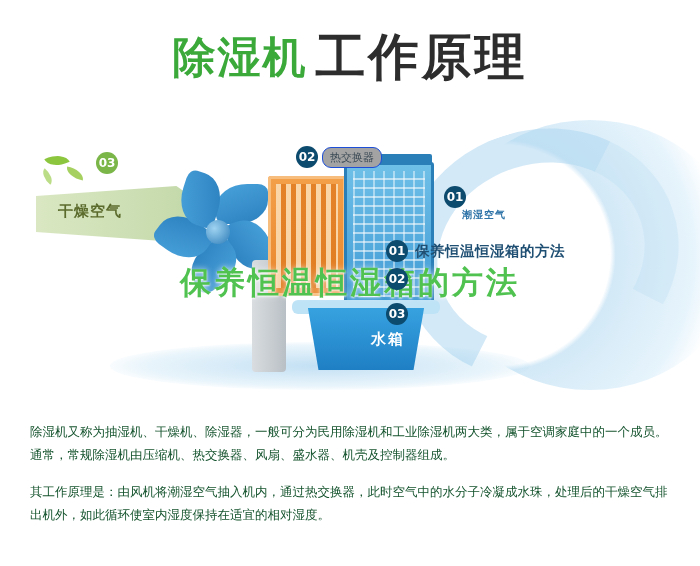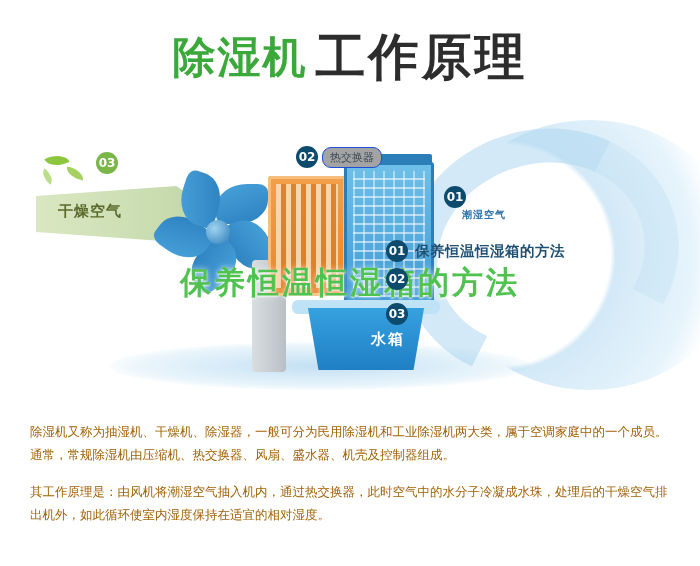--- a/index.html
+++ b/index.html
@@ -351,21 +351,21 @@
 
   
   .body-text {
     position: absolute;
     left: 30px;
     top: 420px;
     width: 646px;
     font-family: "DejaVu Sans", sans-serif;
     font-size: 12.5px;
     line-height: 23px;
-    color: #a16207;
+    color: #14532d;
   }
   .body-text p { margin: 0 0 14px 0; }
   .body-text p:last-child { margin-bottom: 16px; }
 </style>
 </head>
 <body>
 
 <div id="page">
 
   <div class="title-wrap">

